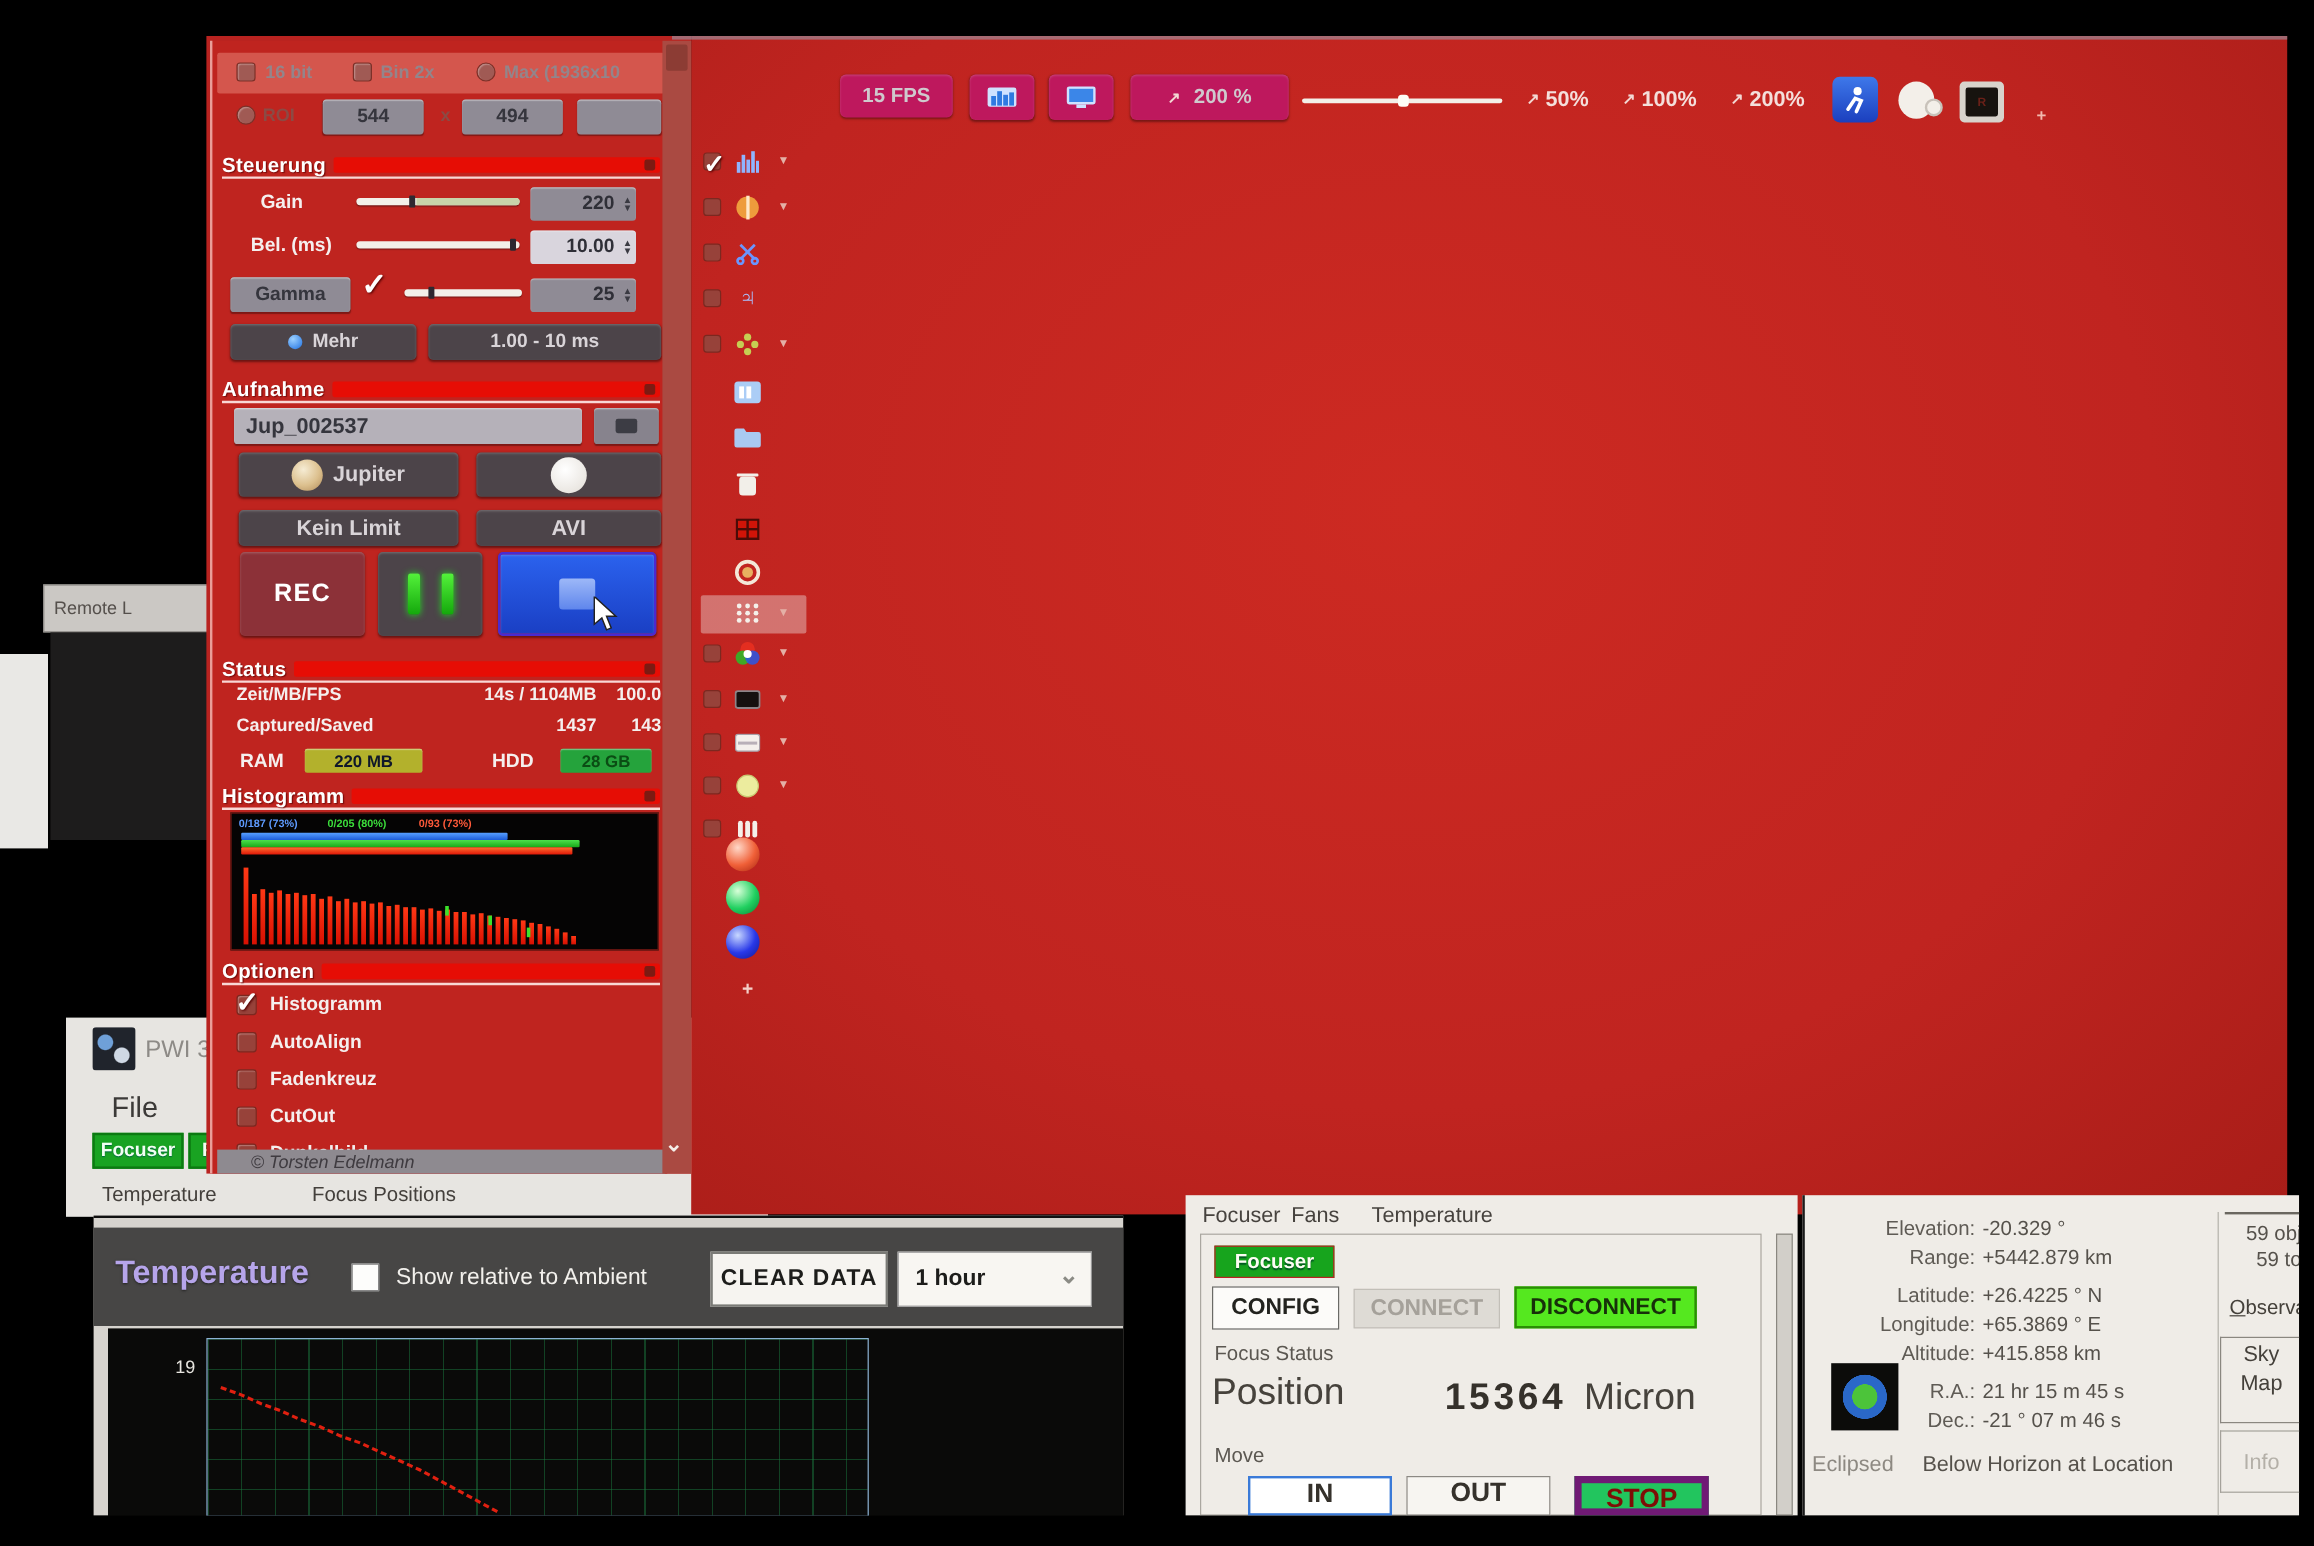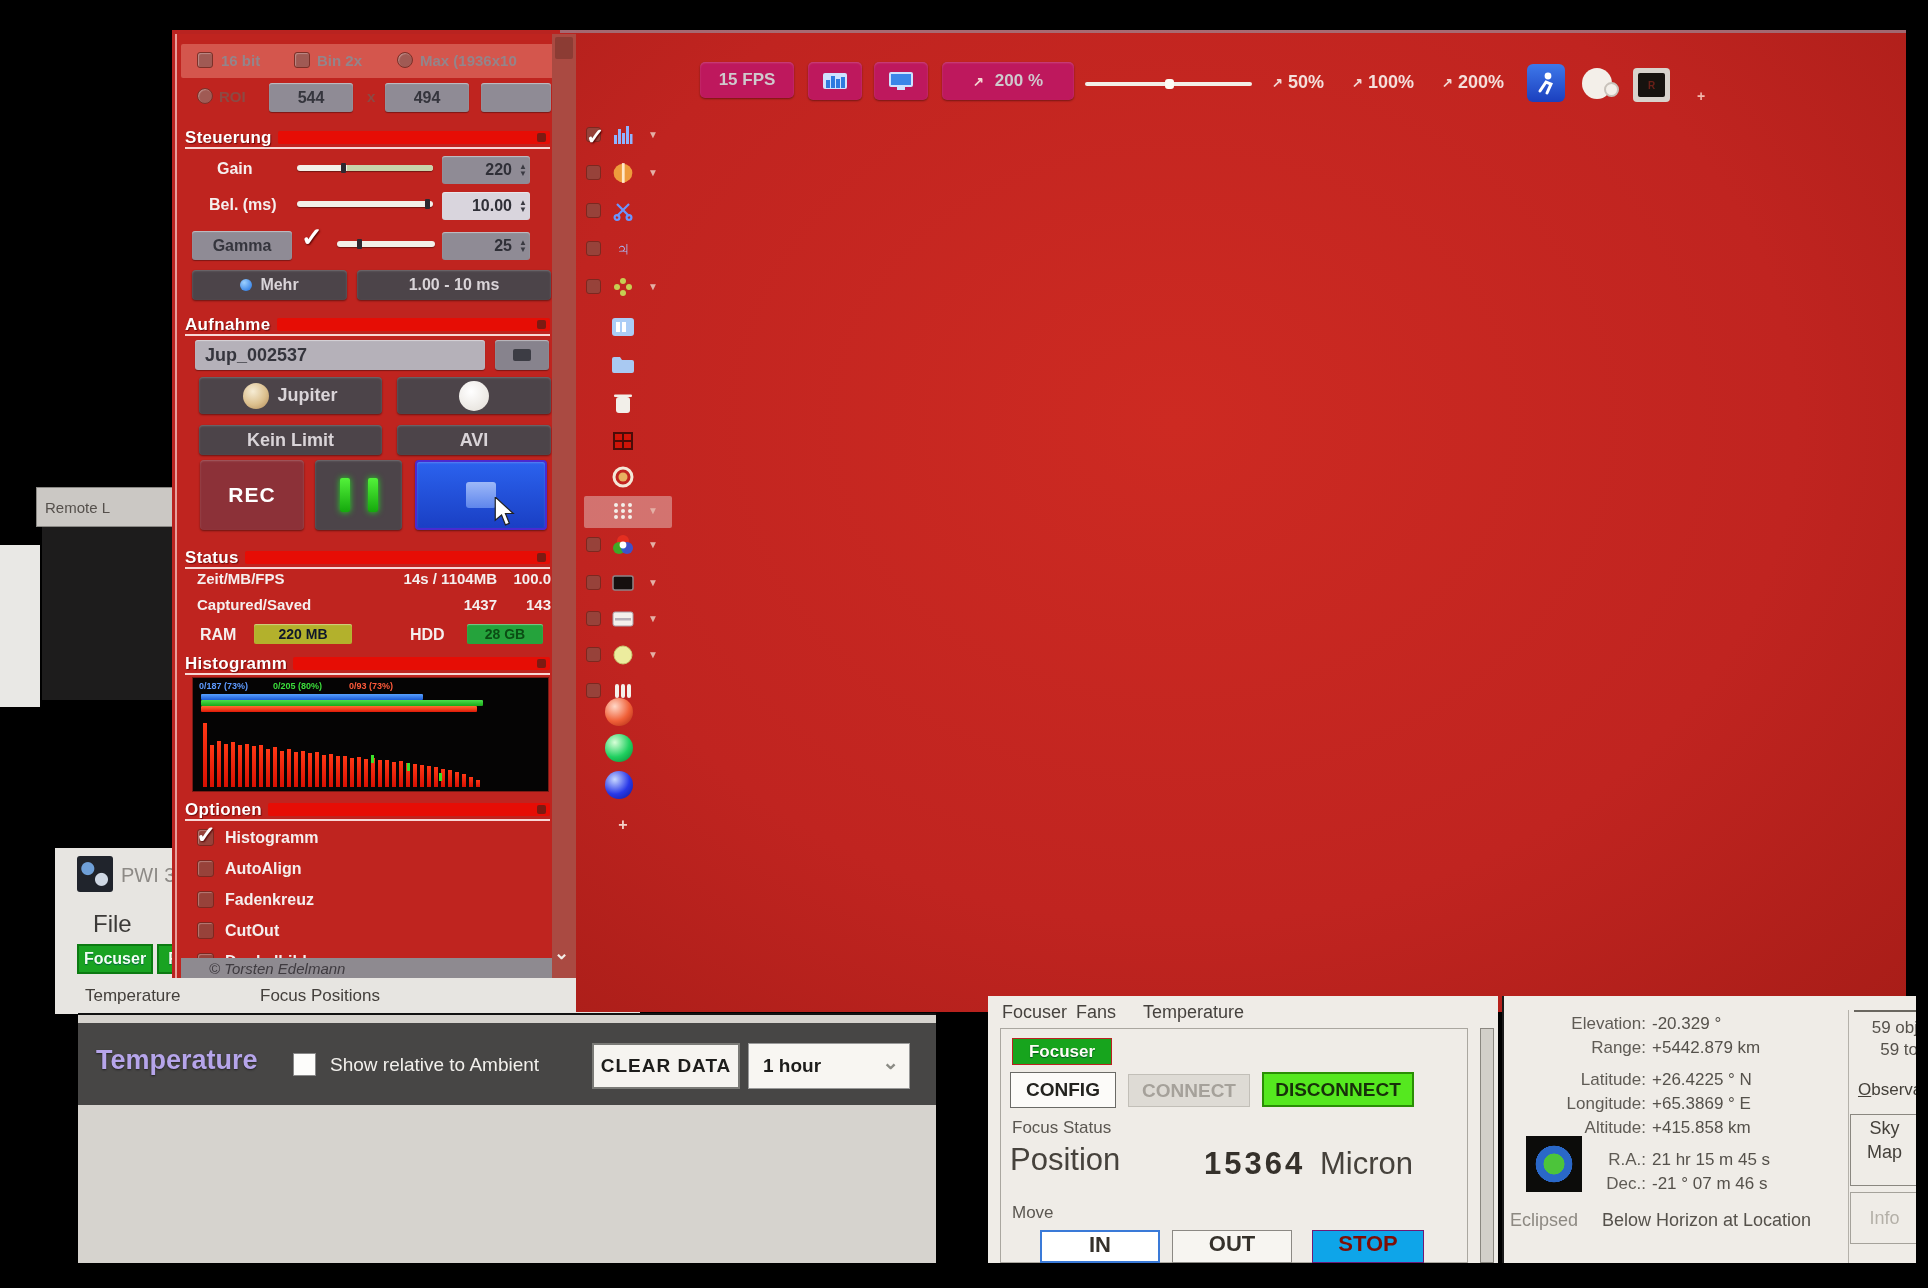--- a/index.html
+++ b/index.html
@@ -171,21 +171,21 @@
  color:#17300a;font-size:19px;font-weight:bold;display:flex;align-items:center;justify-content:center}
 #focus-status{position:absolute;left:24px;top:122px;font-size:17px;color:#5b5751}
 #pos-label{position:absolute;left:22px;top:146px;font-size:31px;color:#46423c}
 #pos-value{position:absolute;left:216px;top:150px;font-size:31px;font-weight:bold;color:#35312b;letter-spacing:3px}
 #pos-unit{position:absolute;left:332px;top:150px;font-size:31px;color:#46423c}
 #move-label{position:absolute;left:24px;top:207px;font-size:17px;color:#5b5751}
 #btn-in{position:absolute;left:52px;top:234px;width:120px;height:33px;background:#fff;border:2px solid #3a7ad8;
  color:#35312b;font-size:22px;font-weight:bold;display:flex;align-items:flex-start;justify-content:center}
 #btn-out{position:absolute;left:184px;top:234px;width:120px;height:33px;background:#f7f5f1;border:1px solid #8c8984;
  color:#35312b;font-size:22px;font-weight:bold;display:flex;align-items:flex-start;justify-content:center}
-#btn-stop{position:absolute;left:324px;top:234px;width:112px;height:33px;background:#0ea5e9;border:1px solid #701a75;
+#btn-stop{position:absolute;left:324px;top:234px;width:112px;height:33px;background:#22c55e;border:6px solid #701a75;
  color:#7e0e06;font-size:22px;font-weight:bold;display:flex;align-items:flex-start;justify-content:center}
 #foc-scroll{position:absolute;left:492px;top:32px;width:14px;height:235px;background:#d2cfc9;border:1px solid #8a8780}
 
 #info-win{position:absolute;left:1502px;top:996px;width:414px;height:267px;background:#efece7;border-left:2px solid #1a1a1a}
 #info-rows{position:absolute;left:0;top:18px;width:340px}
 .inf-row{position:relative;height:24px}
 .inf-row.gap{margin-top:8px}
 .inf-lab{position:absolute;right:198px;font-size:17px;color:#5f5b55;text-align:right;width:160px}
 .inf-val{position:absolute;left:148px;font-size:17px;color:#55514b;white-space:nowrap}
 #earth-icon{position:absolute;left:22px;top:140px;width:56px;height:56px;background:#0c0c0a;
@@ -656,20 +656,28 @@
 
 
   <div id="graph-win">
     <div id="graph-head">
       <span id="temp-title">Temperature</span>
       <span id="temp-cb"></span>
       <span id="temp-cb-label">Show relative to Ambient</span>
       <div id="clear-btn">CLEAR DATA</div>
       <div id="range-dd">1 hour</div>
     </div>
+    <div id="graph-black">
+      <span id="ytick">19</span>
+      <div id="plot">
+        <svg id="plot-svg" width="552" height="149" viewBox="0 0 552 149">
+          <polyline id="temp-line" fill="none" stroke="#e02010" stroke-width="2.6" stroke-dasharray="5 3" points="11.0,40.2 27.6,46.2 44.2,53.6 60.7,59.6 77.3,67.0 93.8,73.0 110.4,80.5 127.0,86.4 143.5,93.9 160.1,101.3 176.6,108.8 193.2,117.7 209.8,126.6 226.3,135.6 242.9,144.5"></polyline>
+        </svg>
+      </div>
+    </div>
   </div>
 
   <div id="focuser-win">
     <span class="ftab" id="ftab1">Focuser</span>
     <span class="ftab" id="ftab2">Fans</span>
     <span class="ftab" id="ftab3">Temperature</span>
     <div id="focuser-inner"></div>
     <div id="foc-badge">Focuser</div>
     <div id="btn-config">CONFIG</div>
     <div id="btn-connect">CONNECT</div>

